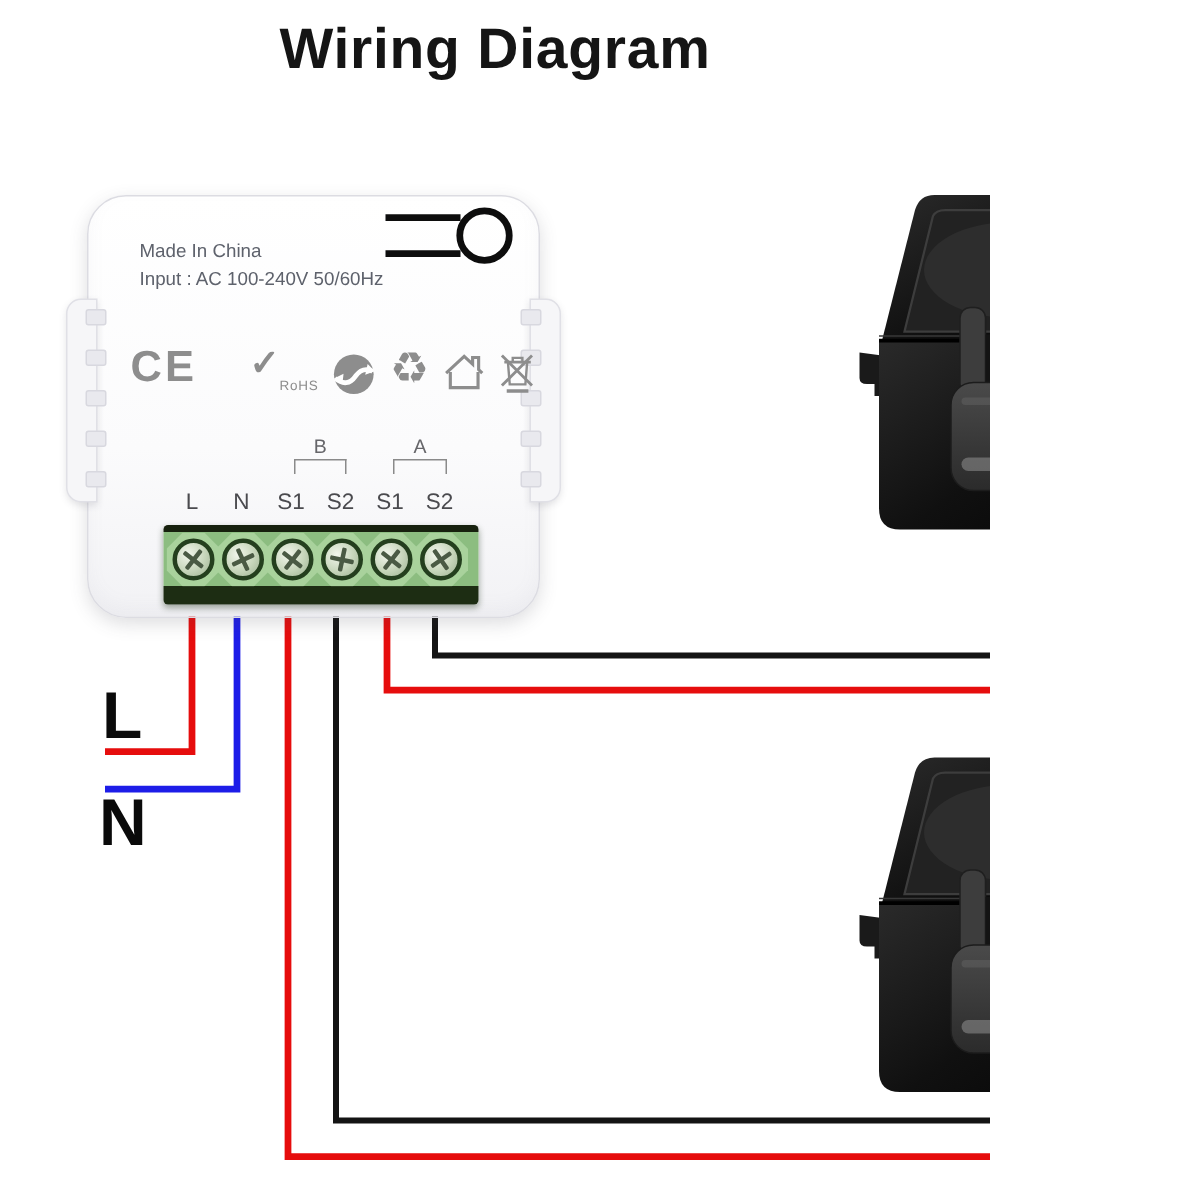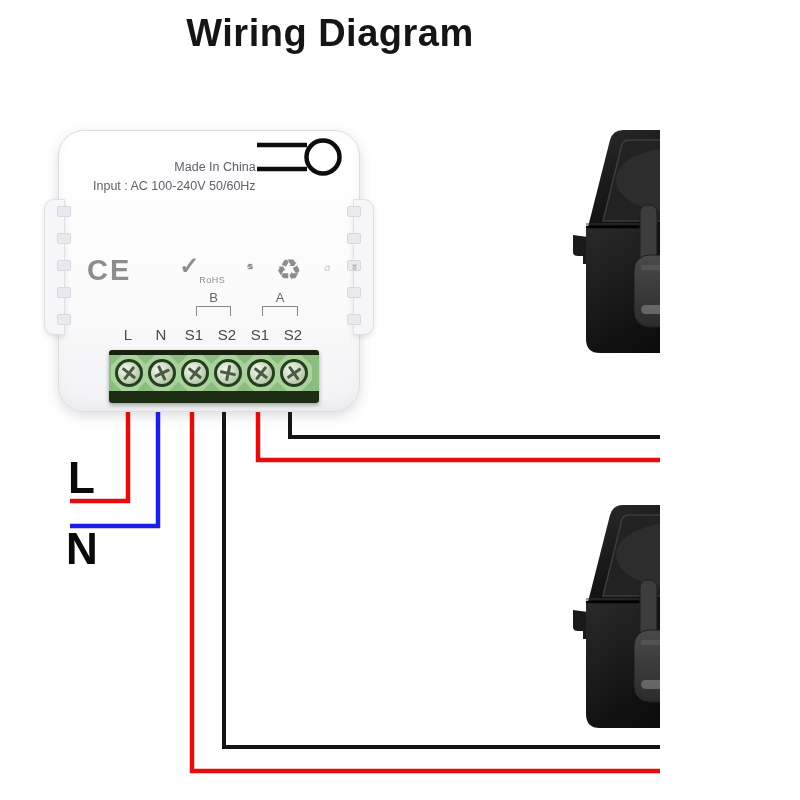--- a/index.html
+++ b/index.html
@@ -30,24 +30,24 @@
          border-radius:2px;}
   .ear-left .tooth{right:-7px;}
   .ear-right .tooth{left:-7px;}
   .tooth:nth-child(1){top:6px;}.tooth:nth-child(2){top:33px;}.tooth:nth-child(3){top:60px;}
   .tooth:nth-child(4){top:87px;}.tooth:nth-child(5){top:114px;}
 
   .keyhole{position:absolute;left:195px;top:4px;}
 
   .spec{position:absolute;left:34px;top:27px;margin:0;color:#5e626c;font-size:12.5px;
         line-height:19px;white-space:nowrap;}
-  .spec p{margin:0;text-align:right;}
+  .spec p{margin:0;}
 
   .icon-row{position:absolute;left:28px;top:100px;width:270px;height:54px;
-            display:flex;align-items:flex-end;gap:22px;color:#8d8d8d;}
+            display:flex;align-items:flex-start;gap:9px;color:#8d8d8d;}
   .ce{font-size:29px;font-weight:700;letter-spacing:2px;line-height:1;}
   .rohs{display:flex;flex-direction:column;align-items:center;line-height:1;}
   .rohs .chk{font-size:24px;font-weight:700;}
   .rohs .lbl{font-size:9px;letter-spacing:.5px;margin-top:-2px;margin-left:46px;}
   .ico-svg{display:block;}
   .recycle{font-size:29px;line-height:1;font-family:"DejaVu Sans",sans-serif;}
 
   .bracket{position:absolute;height:9px;border:1.5px solid #8a8a8a;border-bottom:none;}
   .bracket-b{left:137px;top:175px;width:33px;}
   .bracket-a{left:203px;top:175px;width:34px;}

